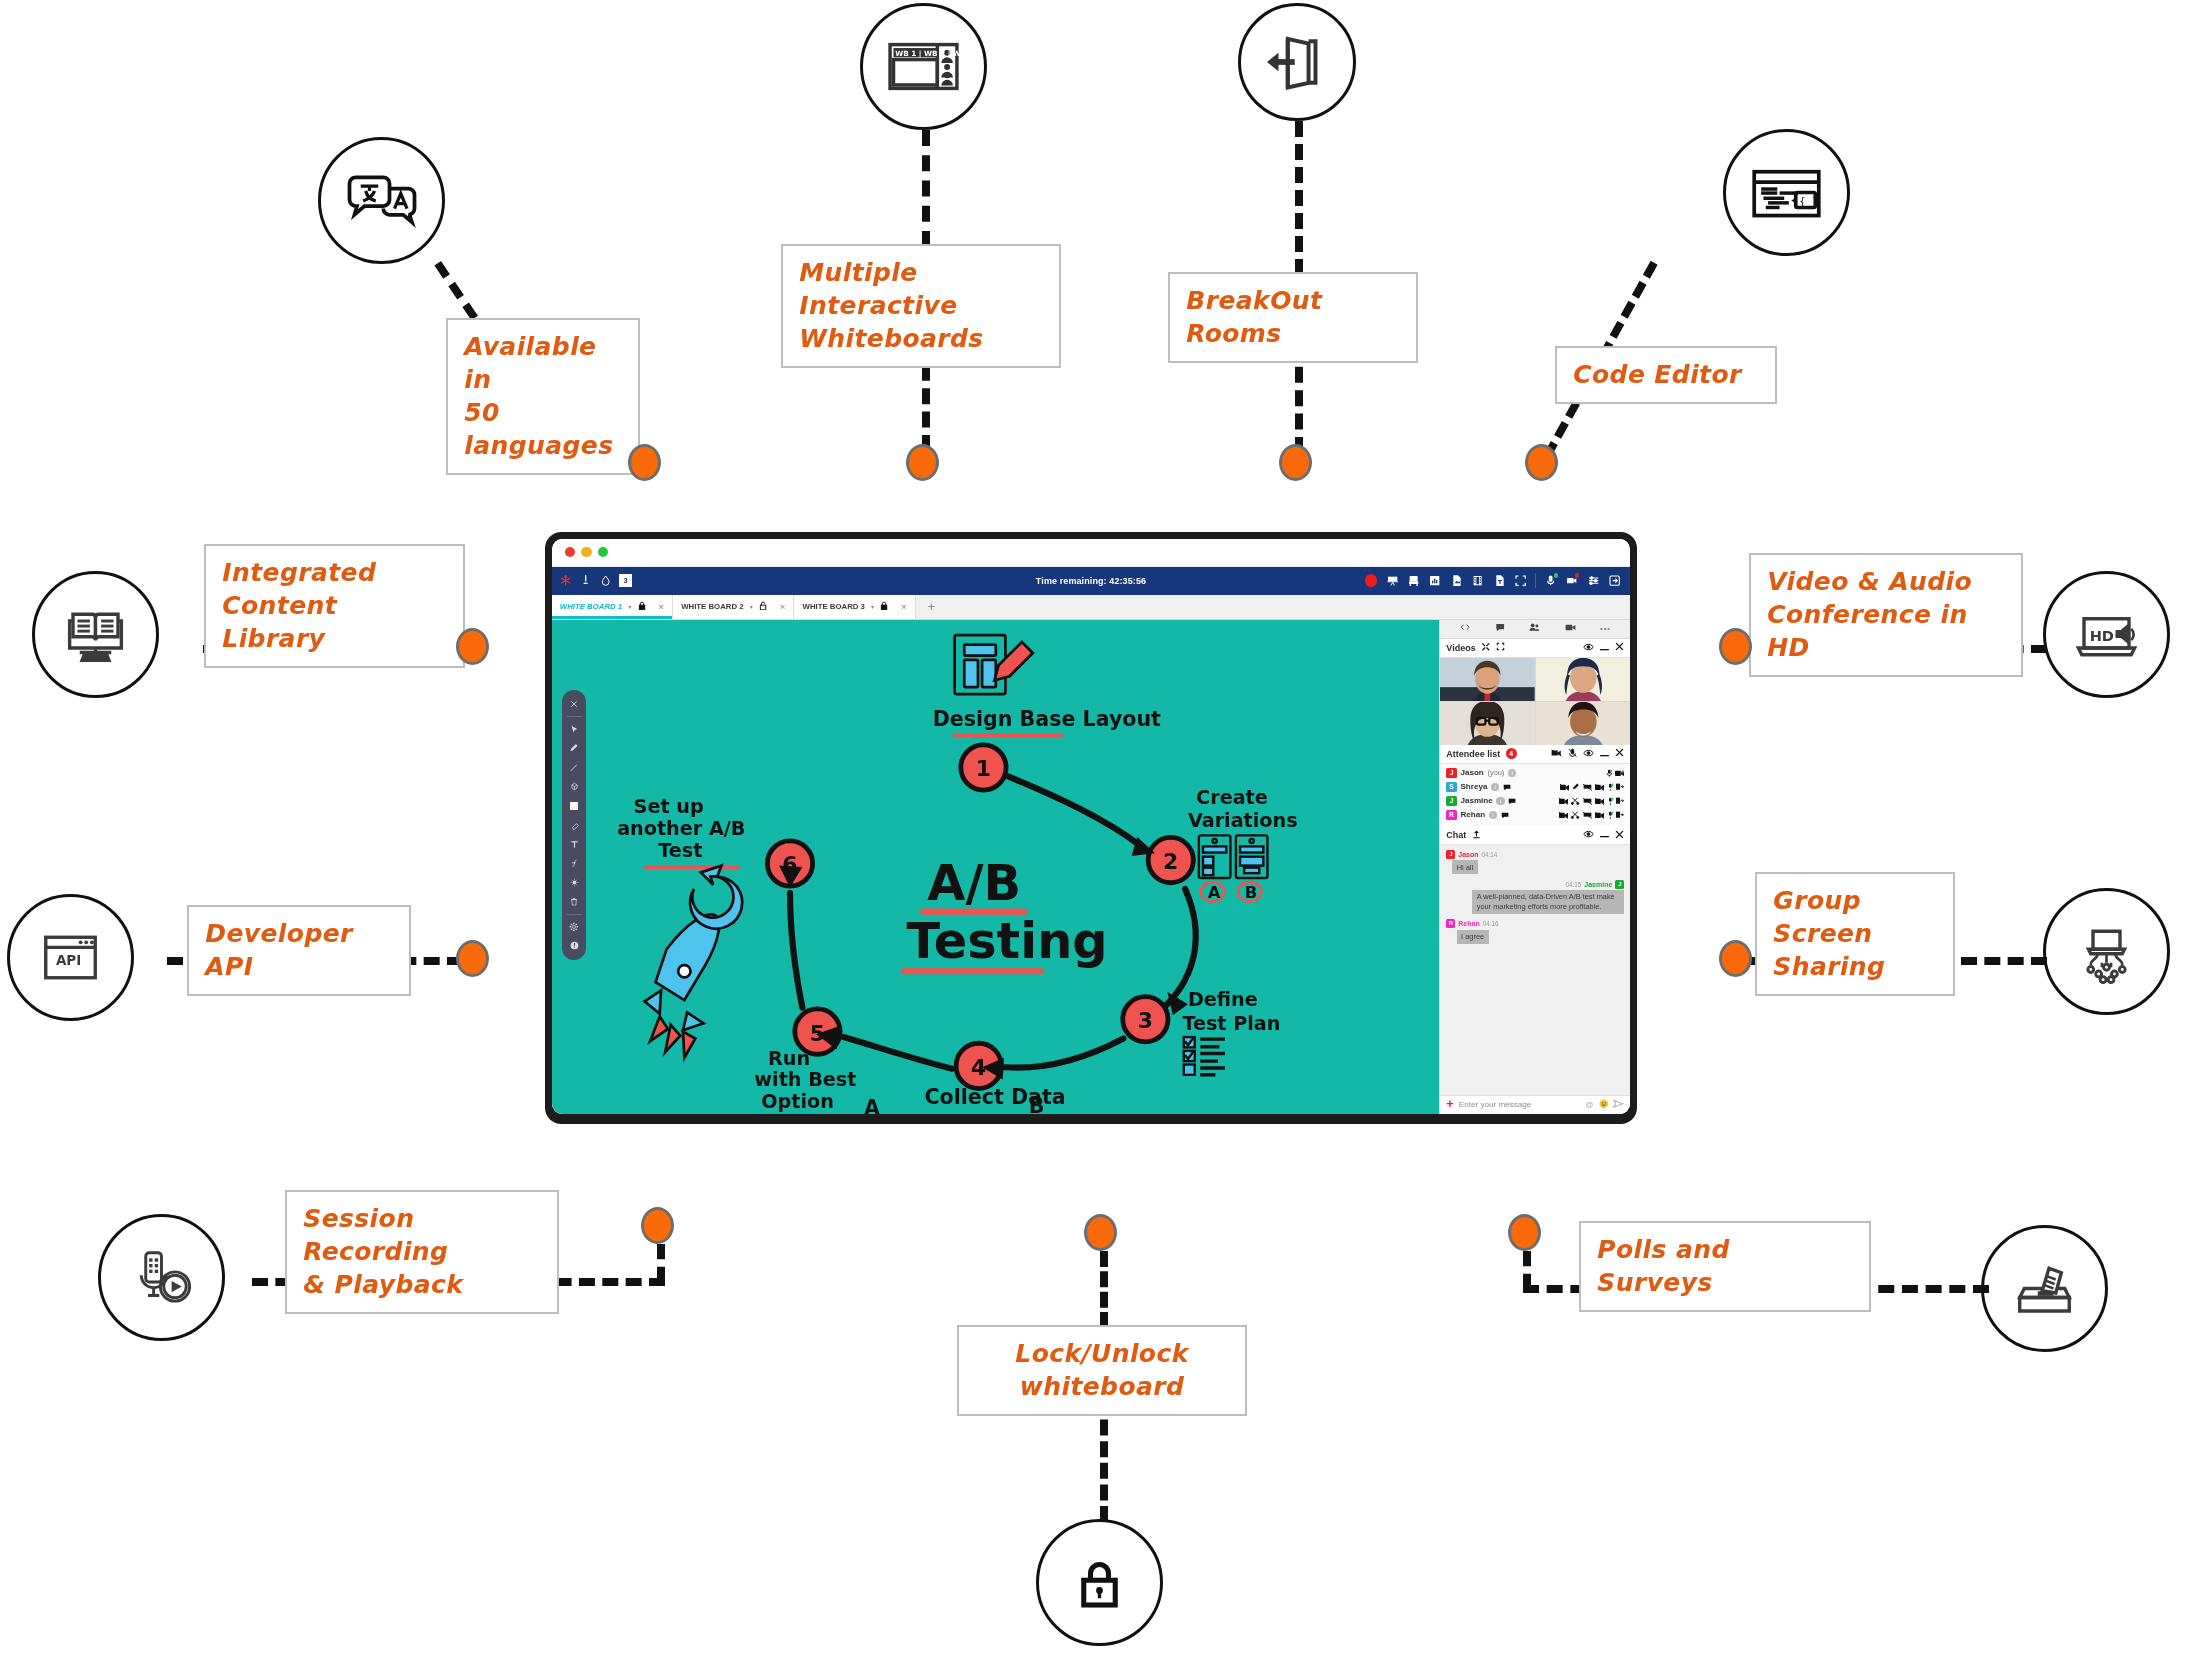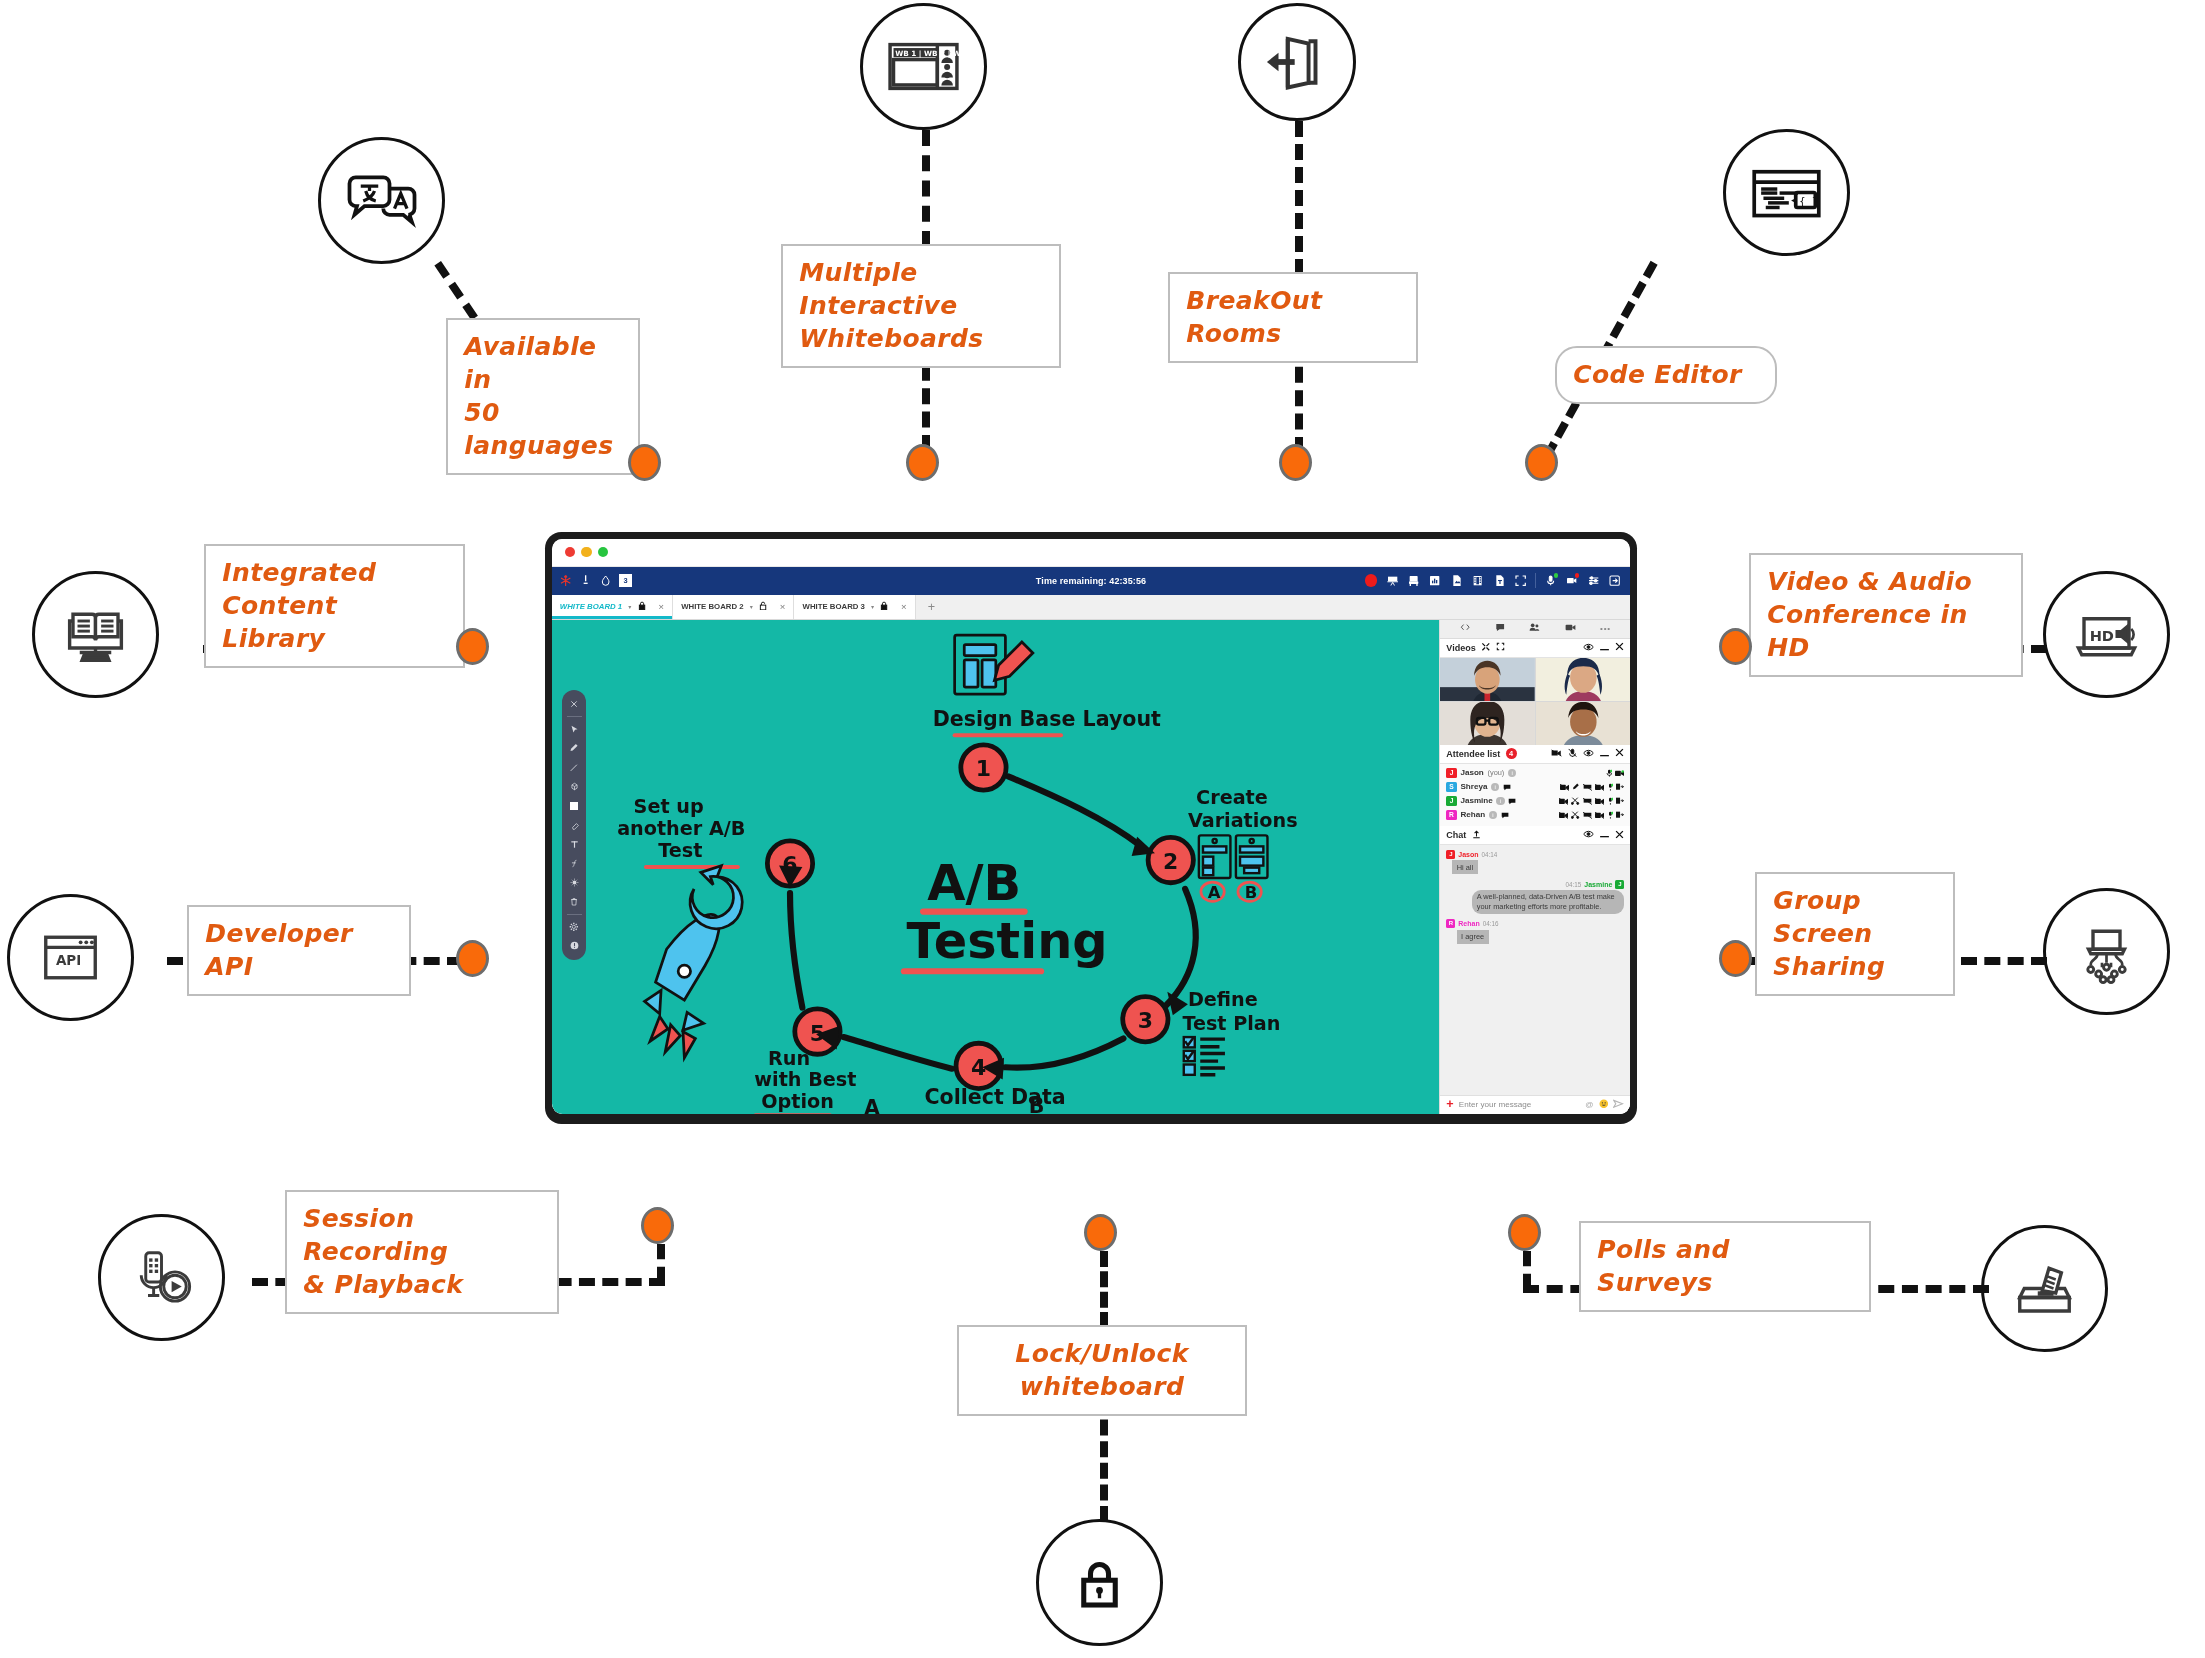--- a/index.html
+++ b/index.html
@@ -270,21 +270,21 @@
     <text x="47" y="46.5" font-size="9" font-family="DejaVu Sans Mono, monospace" fill="#111" stroke="none">{ }</text>
   </svg>
     </span>
 </div>
 
 <div class="callout" style="left:446px; top:318px; width:194px;">Available in
 50 languages</div>
 <div class="callout" style="left:781px; top:244px; width:280px;">Multiple Interactive
 Whiteboards</div>
 <div class="callout" style="left:1168px; top:272px; width:250px;">BreakOut Rooms</div>
-<div class="callout" style="left:1555px; top:346px; width:222px;border-radius:22px;">Code Editor</div>
+<div class="callout" style="left:1555px; top:346px; width:222px;">Code Editor</div>
 
 <div class="dot" style="left:628px; top:444px;"></div>
 <div class="dash-diag" style="left:441px; top:261px; width:216px; transform: rotate(56deg);"></div>
 
 <div class="dot" style="left:906px; top:444px;"></div>
 <div class="dash-v" style="left:922px; top:130px; height:117px;"></div>
 <div class="dash-v" style="left:922px; top:318px; height:133px;"></div>
 
 <div class="dot" style="left:1279px; top:444px;"></div>
 <div class="dash-v" style="left:1295px; top:121px; height:154px;"></div>
@@ -1082,21 +1082,21 @@
               <span class="msg-time">04:14</span>
             </div>
             <div class="bubble" style="margin-left:6px;">Hi all</div>
           </div>
           <div class="msg right">
             <div class="msg-head">
               <span class="msg-time">04:15</span>
               <span style="color:#18aa35;">Jasmine</span>
               <span class="att-chip" style="background:#18aa35;width:9px;height:9px;font-size:6px;">J</span>
             </div>
-            <div class="bubble" style="text-align:left;border-radius:9px;">A well-planned, data-Driven A/B test make your marketing efforts more profitable.</div>
+            <div class="bubble" style="text-align:left;">A well-planned, data-Driven A/B test make your marketing efforts more profitable.</div>
           </div>
           <div class="msg">
             <div class="msg-head">
               <span class="att-chip" style="background:#ef27c2;width:9px;height:9px;font-size:6px;">R</span>
               <span style="color:#ef27c2;">Rehan</span>
               <span class="msg-time">04:16</span>
             </div>
             <div class="bubble" style="margin-left:10.4px;">I agree</div>
           </div>
         </div>

